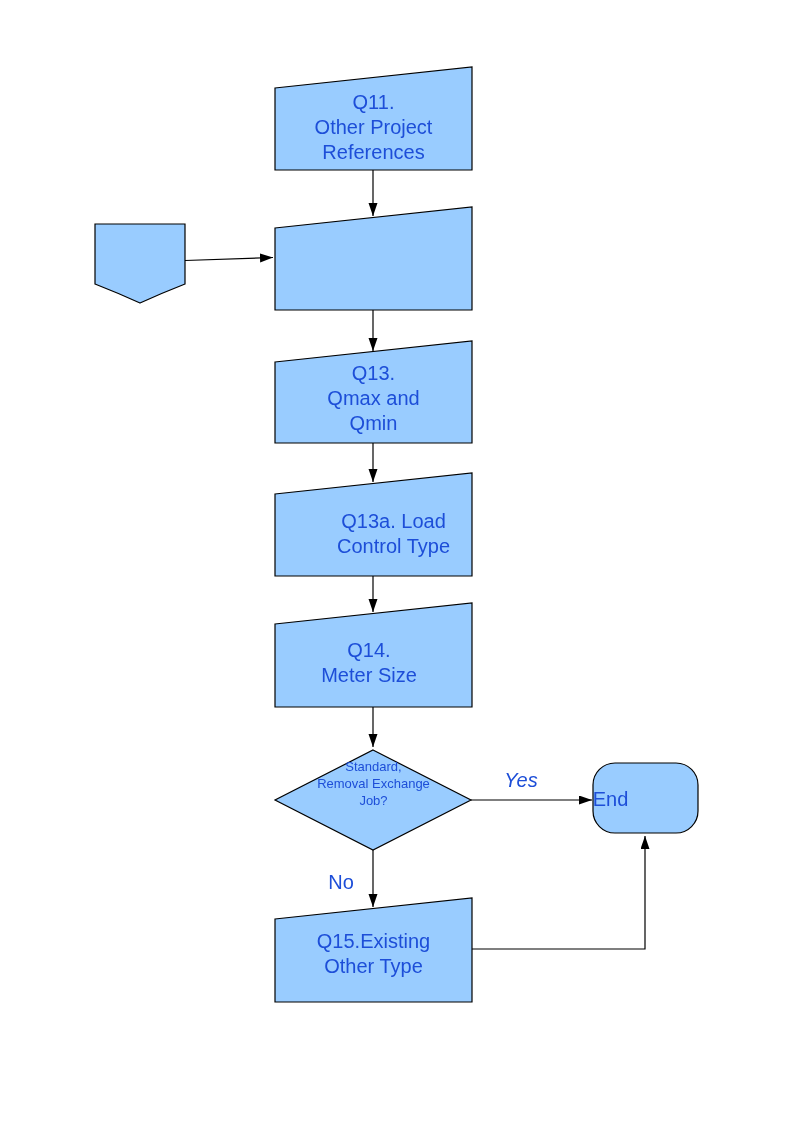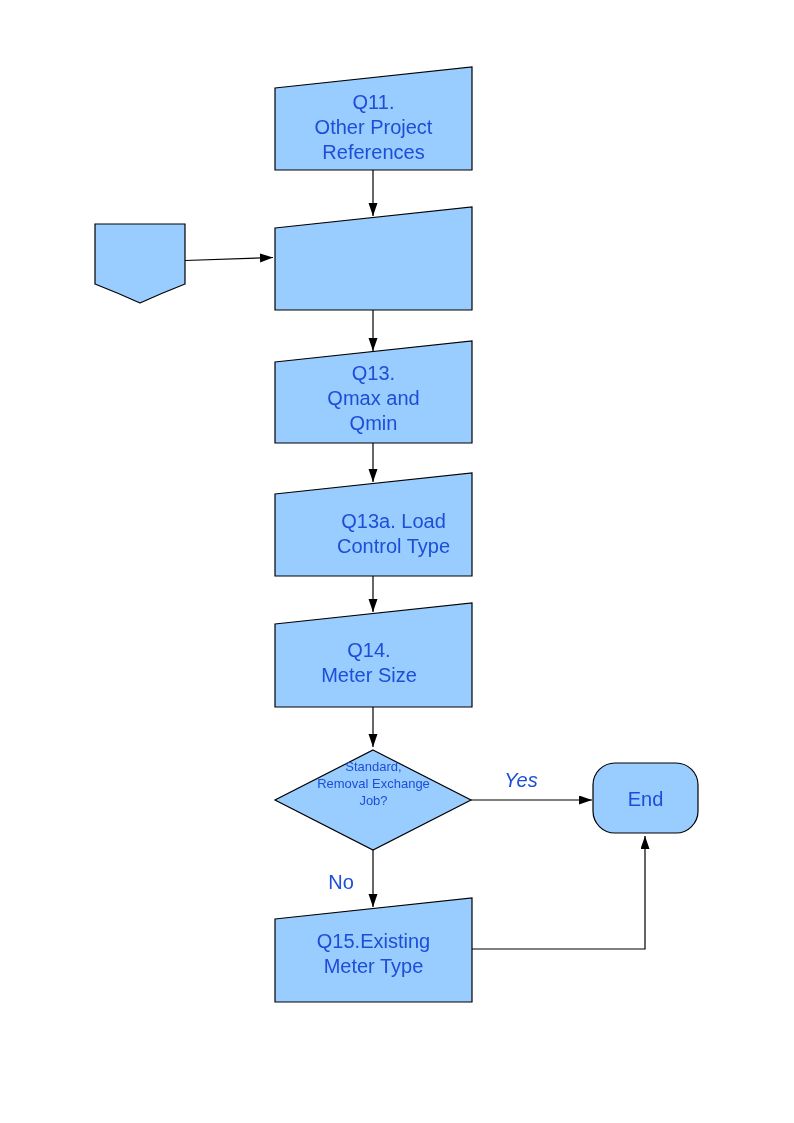--- a/index.html
+++ b/index.html
@@ -79,22 +79,22 @@
   <div class="lbl" style="left:275px; top:509px; width:197px;margin-left:20px;">Q13a. Load
 Control Type</div>
 
   <div class="lbl" style="left:275px; top:638px; width:188px;">Q14.
 Meter Size</div>
 
   <div class="lbl small" style="left:283px; top:740px; width:181px;margin-top:18px;">Standard,
 Removal Exchange
 Job?</div>
 
-  <div class="lbl" style="left:593px; top:787px; width:105px;">End</div>
+  <div class="lbl" style="left:558px; top:787px; width:105px;">End</div>
 
   <div class="lbl" style="left:275px; top:929px; width:197px;">Q15.Existing
-Meter Type</div>
+Other Type</div>
 
   <div class="lbl" style="left:489px; top:768px; width:64px;font-style:italic;">Yes</div>
 
   <div class="lbl" style="left:316px; top:870px; width:50px;">No</div>
 
 </div>
 
 </body></html>

